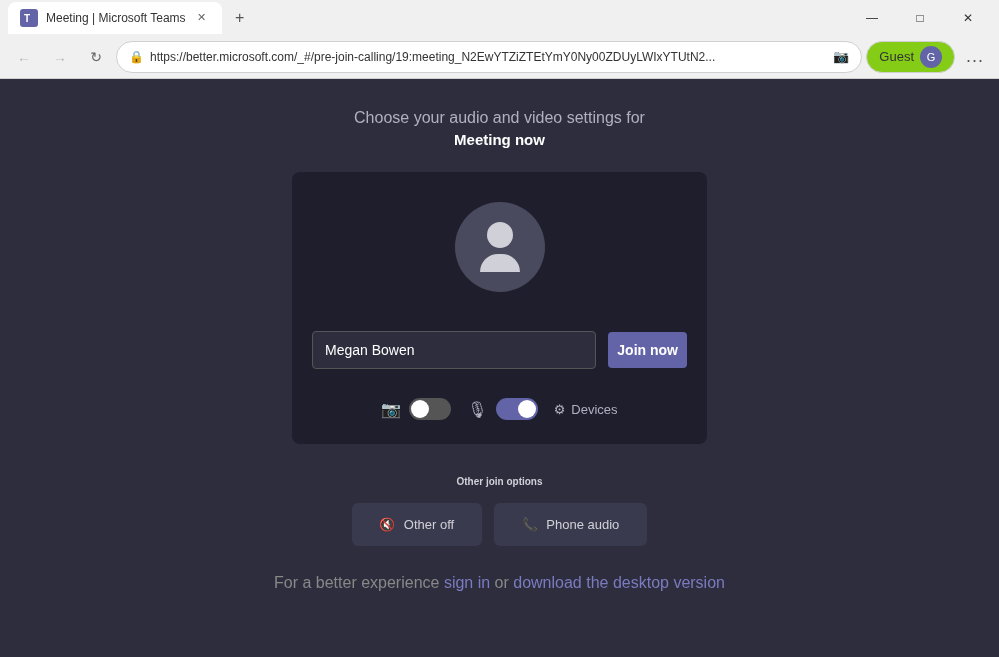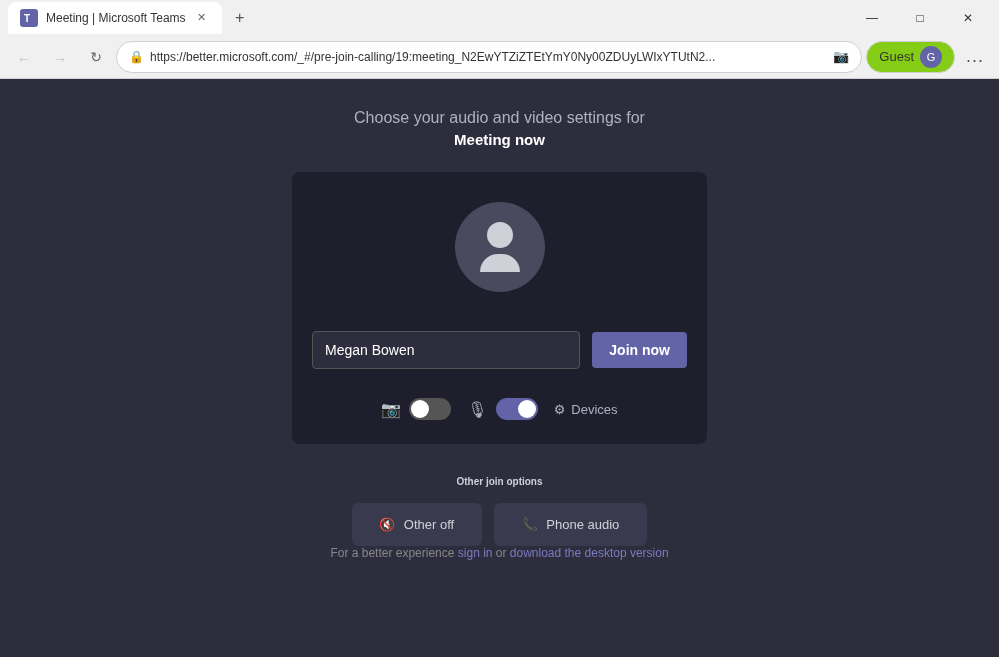--- a/index.html
+++ b/index.html
@@ -33,39 +33,39 @@
 
     
     .meeting-card { background: #1e1e2d; border-radius: 8px; width: 415px; padding: 30px 20px 24px; display: flex; flex-direction: column; align-items: center; gap: 9px; }
     .avatar-circle { width: 90px; height: 90px; border-radius: 50%; background: #4a4a5e; display: flex; align-items: center; justify-content: center; margin-bottom: 30px; }
     .avatar-icon { display: flex; flex-direction: column; align-items: center; gap: 4px; }
     .avatar-head { width: 26px; height: 26px; border-radius: 50%; background: #d0d0d8; }
     .avatar-body { width: 40px; height: 18px; border-radius: 20px 20px 0 0; background: #d0d0d8; margin-top: 2px; }
 
     .name-join-row { display: flex; align-items: center; gap: 12px; width: 100%; margin-bottom: 20px; }
     .name-input { flex: 1; background: #2d2d3e; border: 1px solid #555; border-radius: 4px; color: #ffffff; font-size: 14px; padding: 10px 12px; outline: none; }
-    .join-btn { background: #6264a7; color: white; border: none; border-radius: 4px; padding: 10px 17px; font-size: 14px; font-weight: 600; cursor: pointer; white-space: nowrap; }
+    .join-btn { background: #6264a7; color: white; border: none; border-radius: 4px; padding: 10px 9px; font-size: 14px; font-weight: 600; cursor: pointer; white-space: nowrap; }
 
     .controls-row { display: flex; align-items: center; gap: 16px; }
     .control-item { display: flex; align-items: center; gap: 8px; }
     .toggle { width: 42px; height: 22px; border-radius: 11px; position: relative; cursor: pointer; }
     .toggle.off { background: #555; }
     .toggle.on { background: #6264a7; }
     .toggle-knob { width: 18px; height: 18px; border-radius: 50%; background: white; position: absolute; top: 2px; transition: left 0.2s; }
     .toggle.off .toggle-knob { left: 2px; }
     .toggle.on .toggle-knob { left: 22px; }
     .control-icon { color: #b0b0c0; font-size: 16px; }
     .devices-btn { display: flex; align-items: center; gap: 6px; color: #b0b0c0; font-size: 13px; cursor: pointer; background: none; border: none; }
 
     
     .other-options-title { color: #d0d0d8; font-size: 10px; font-weight: 600; margin-top: 32px; margin-bottom: 16px; }
     .join-options-row { display: flex; gap: 12px; }
     .join-option-btn { background: #3a3a4e; border: none; border-radius: 6px; color: #d0d0d8; font-size: 13px; padding: 14px 28px; cursor: pointer; display: flex; align-items: center; gap: 8px; }
 
-    .footer-text { color: #888; font-size: 12px; }
+    .footer-text { color: #888; font-size: 16px; margin-top: 28px; }
     .footer-text a { color: #7b7bbf; text-decoration: none; }
 
     
     .teams-logo { width: 18px; height: 18px; }
   </style>
 </head>
 <body>
 
 <div class="browser-chrome">
 

